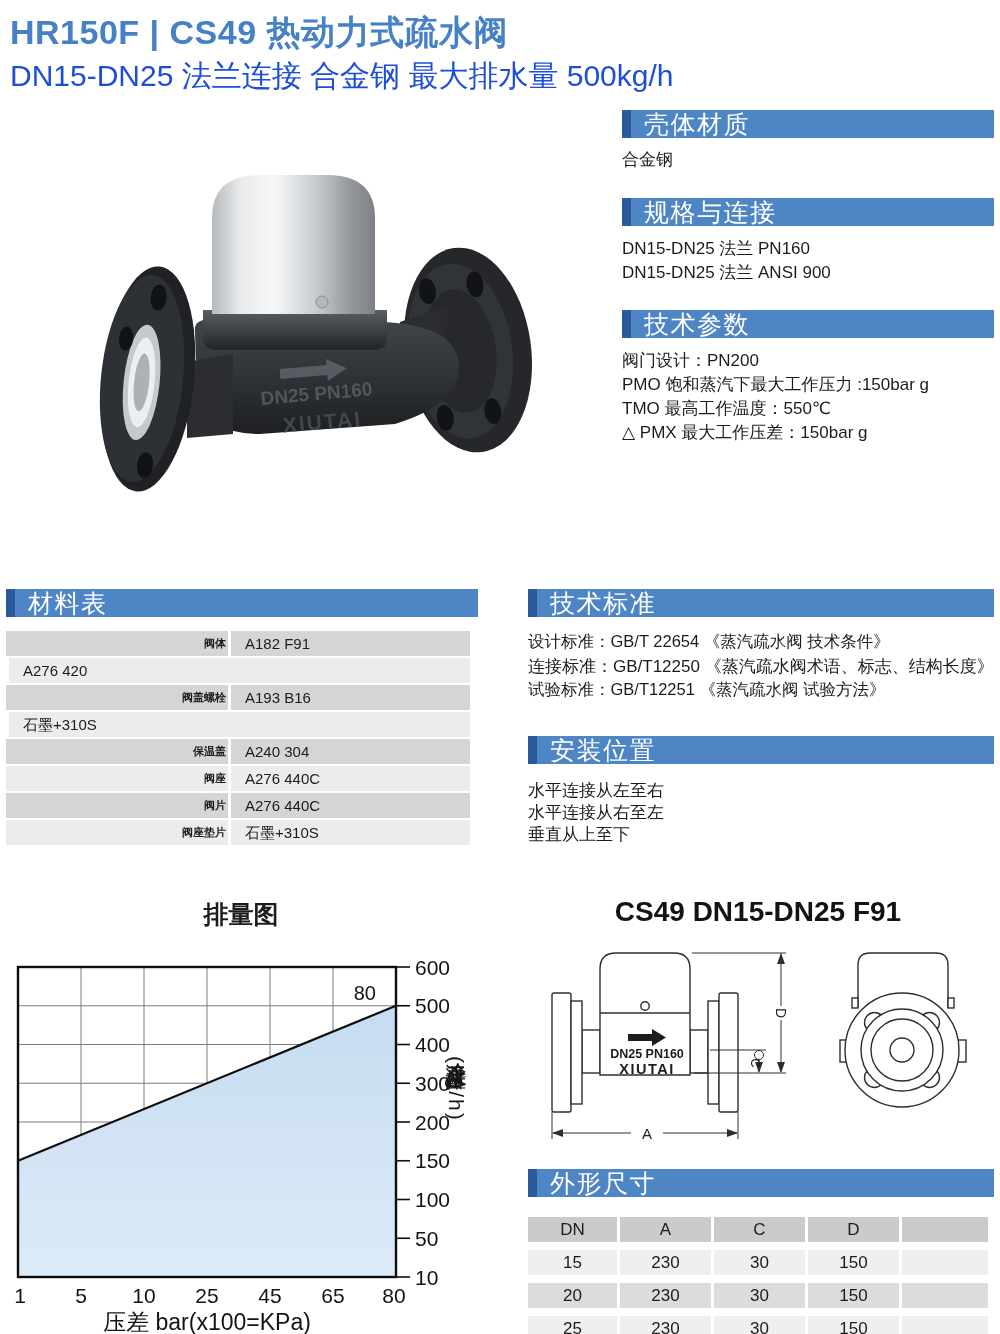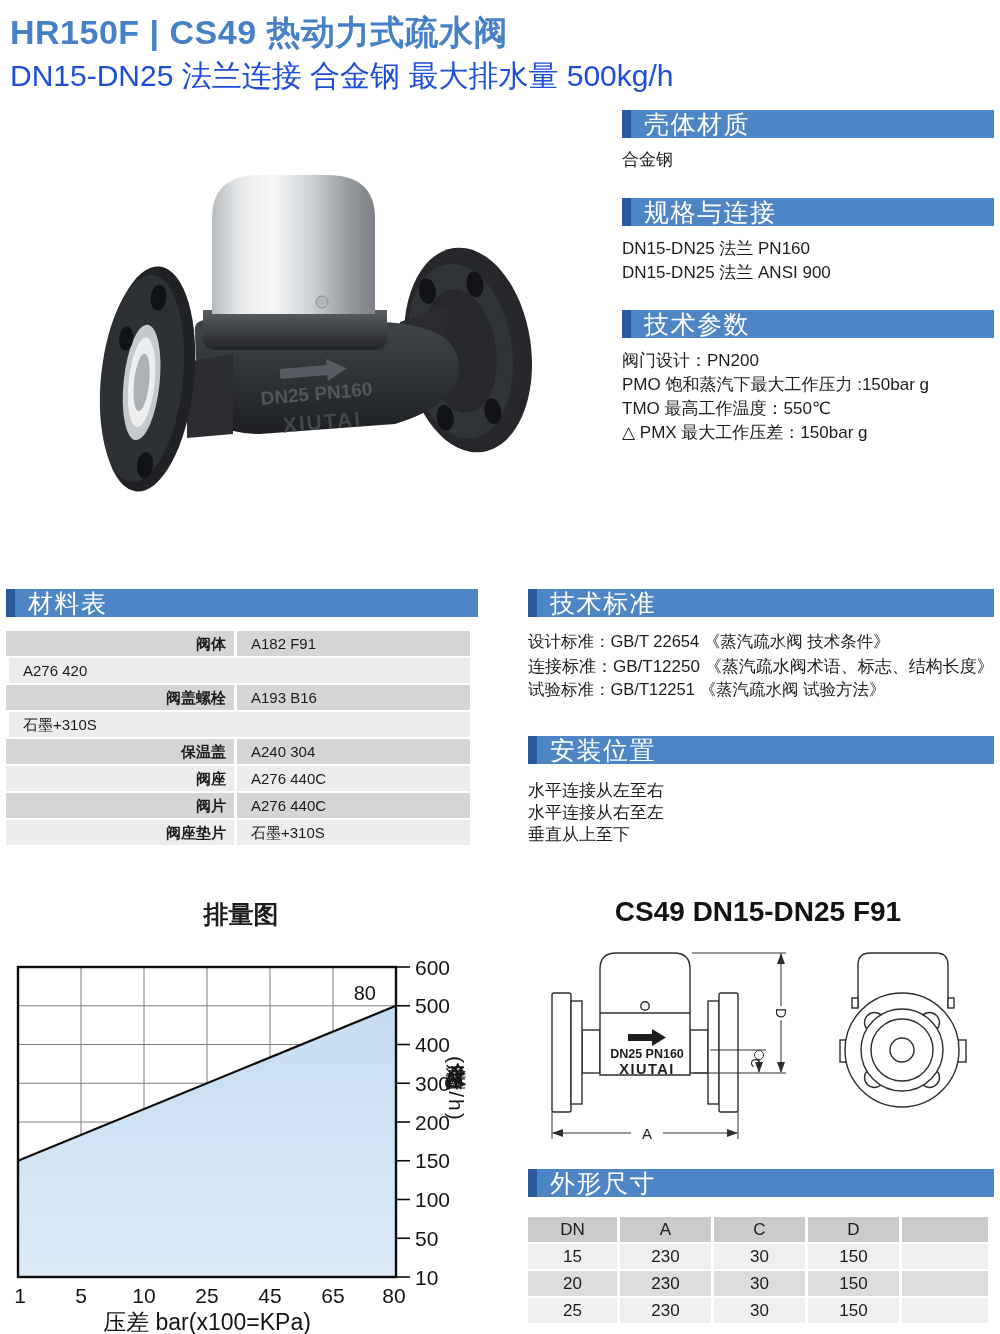--- a/index.html
+++ b/index.html
@@ -9,27 +9,27 @@
   .title{left:10px;top:10px;font-size:34px;font-weight:bold;color:#4680c6;letter-spacing:.5px;white-space:nowrap;}
   .subtitle{left:10px;top:56px;font-size:30px;color:#1d4ed8;white-space:nowrap;}
   .bar{height:28px;background:#4e85c5;}
   .bar .accent{position:absolute;left:0;top:0;width:9px;height:28px;background:#2a5a9b;}
   .bar .bar-label{position:absolute;left:22px;top:0;line-height:29px;color:#fff;font-weight:normal;
                   font-size:25px;letter-spacing:1.5px;white-space:nowrap;}
   .textline{font-size:17px;color:#1c1c1c;white-space:nowrap;}
   
   .mat-table{left:6px;top:631px;width:464px;}
   .mat-row{display:flex;height:25px;margin-bottom:2px;}
-  .mat-part{width:220px;text-align:right;padding-right:8px;font-weight:bold;font-size:15px;line-height:25px;}
+  .mat-part{width:220px;text-align:right;padding-right:2px;font-weight:bold;font-size:11px;line-height:25px;}
   .mat-val{flex:1;margin-left:3px;padding-left:14px;font-size:15px;line-height:25px;}
   .mat-row:nth-child(odd) div{background:#d5d5d5;}
   .mat-row:nth-child(even) div{background:#ececec;}
   
   .dim-table{left:528px;top:1217px;width:466px;}
-  .dim-row{display:flex;height:25px;margin-bottom:2px;}
+  .dim-row{display:flex;height:25px;margin-bottom:8px;}
   .dim-cell{text-align:center;line-height:25px;font-size:17px;margin-right:3px;}
   .dc0{width:89px;}.dc1{width:91px;}.dc2{width:91px;}.dc3{width:91px;}.dc4{width:86px;margin-right:0;}
   .dim-row.hd .dim-cell{background:#cbcbcb;}
   .dim-row.r-light .dim-cell{background:#efefef;}
   .dim-row.r-mid .dim-cell{background:#dcdcdc;}
   .chart-title{left:6px;top:898px;width:470px;text-align:center;font-size:25px;font-weight:bold;}
   .drawing-title{left:558px;top:896px;width:400px;text-align:center;font-size:28px;font-weight:bold;color:#131313;white-space:nowrap;}
   .ylabel{left:442px;top:1046px;writing-mode:vertical-rl;text-orientation:mixed;
           font-size:21px;letter-spacing:2px;color:#141414;}
   svg text{font-family:"Liberation Sans","DejaVu Sans",sans-serif;}

